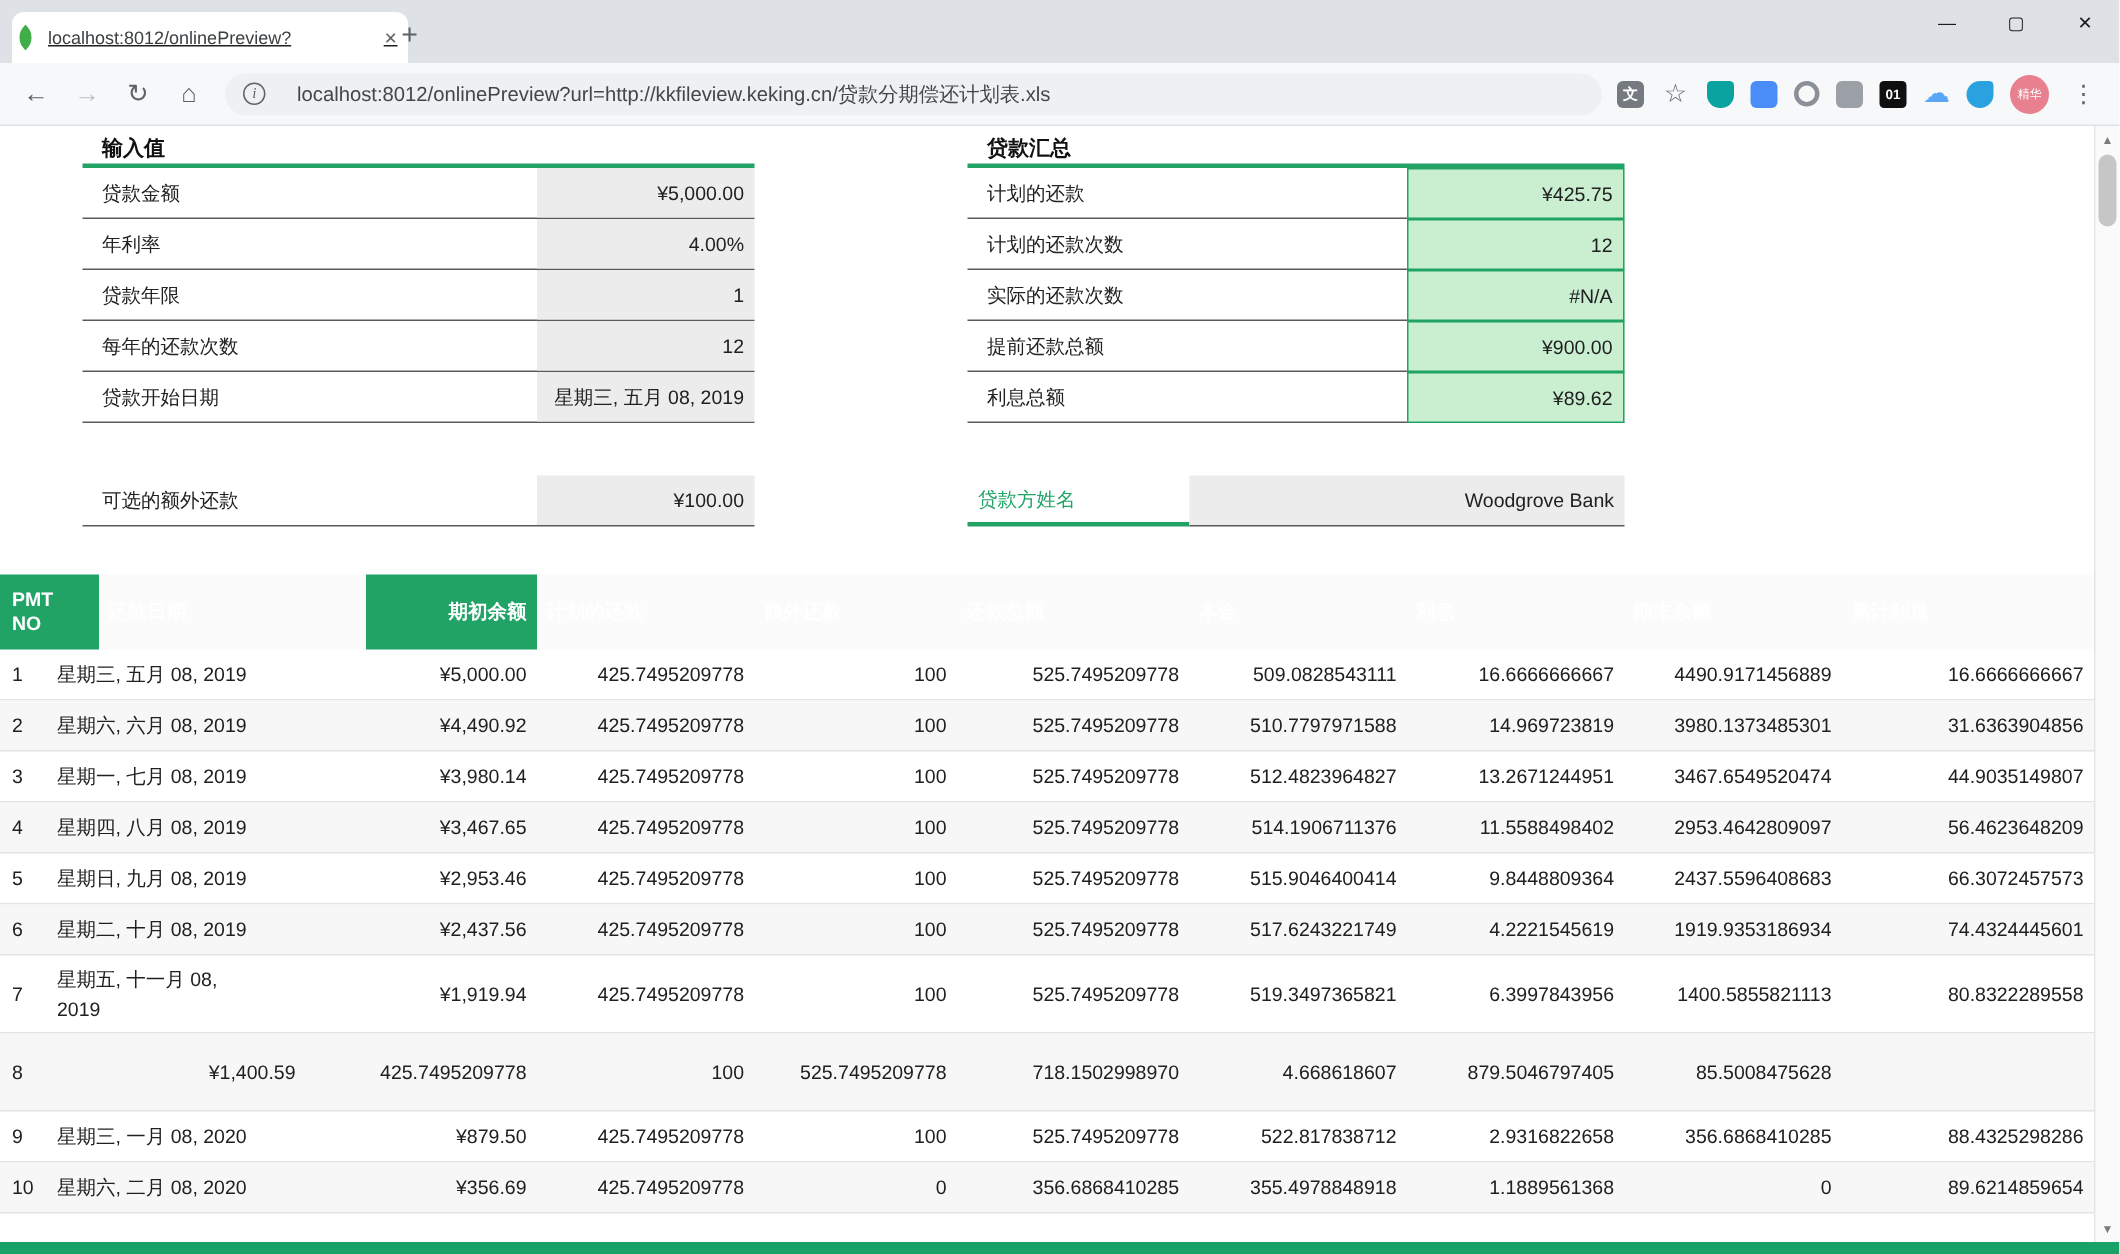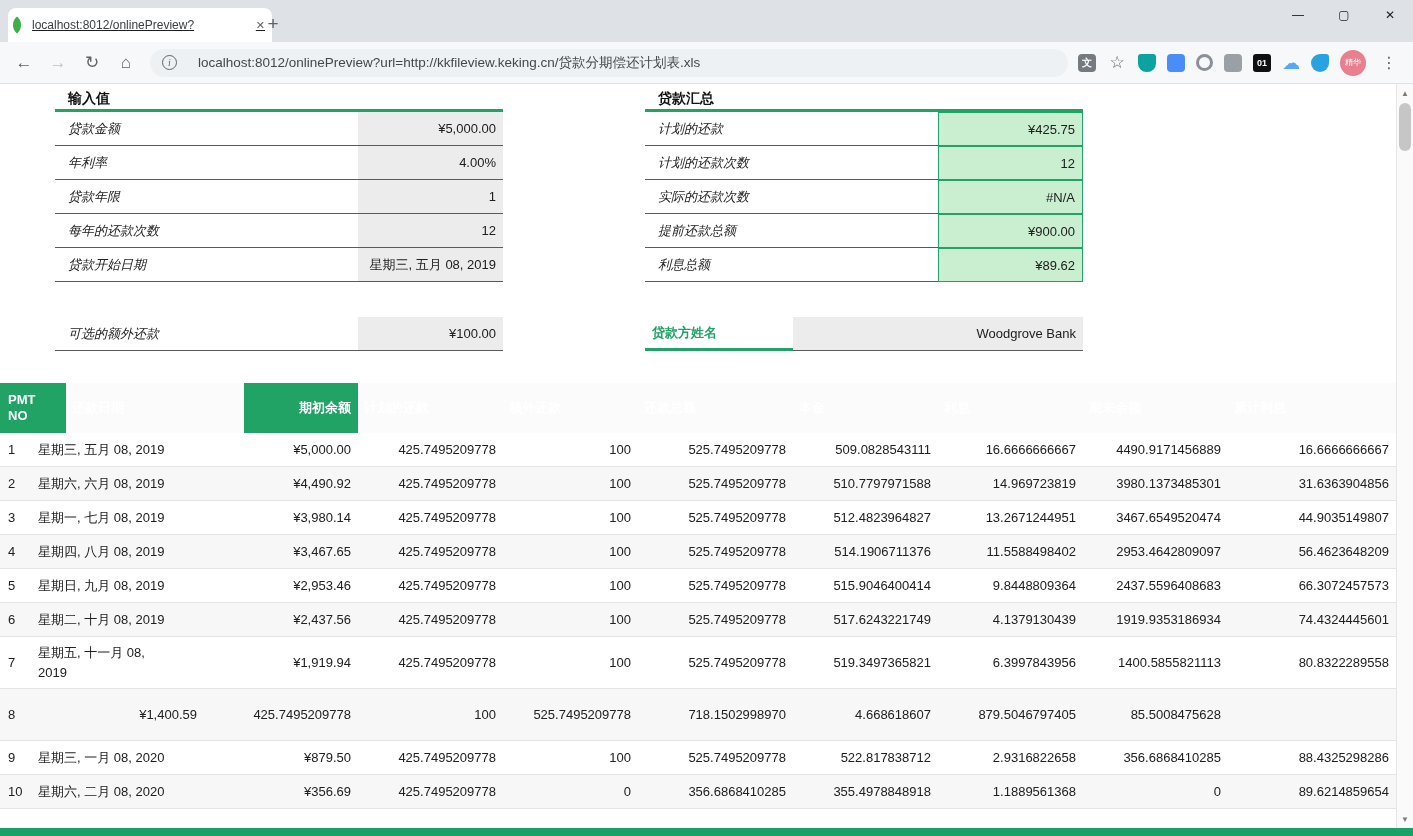--- a/index.html
+++ b/index.html
@@ -64,30 +64,30 @@
 
   
   .sheet{position:absolute;top:84px;left:0;width:1396px;height:744px;background:#fff;overflow:hidden;}
 
   .mini-table{position:absolute;top:6px;}
   .mini-table.left{left:55px;width:448px;}
   .mini-table.right{left:645px;width:438px;}
   .section-title{height:19px;font-weight:bold;font-size:14px;color:#111;padding-left:13px;}
   .greenline{height:3px;background:var(--accent);}
   .trow{display:flex;height:34px;align-items:stretch;border-bottom:1px solid var(--row-line);}
-  .trow .lbl{flex:1;font-style:italic;font-size:13px;color:#222;display:flex;
+  .trow .lbl{flex:1;font-size:13px;color:#222;display:flex;
              align-items:center;padding-left:13px;}
   .trow .val{width:145px;display:flex;align-items:center;justify-content:flex-end;
              padding-right:7px;font-size:13px;}
   .left .trow .val{background:var(--cell-gray);}
   .right .trow .val{background:var(--light-green);border:1px solid var(--accent);margin-bottom:-1px;}
   .spacer{height:35px;}
   .lender-row{display:flex;height:34px;align-items:stretch;}
   .lender-row .llbl{width:148px;display:flex;align-items:center;padding-left:7px;
-                    font-weight:bold;font-size:13px;color:var(--accent);
+                    font-weight:normal;font-size:13px;color:var(--accent);
                     border-bottom:3px solid var(--accent);}
   .lender-row .lval{width:290px;background:var(--cell-gray);display:flex;align-items:center;
                     justify-content:flex-end;padding-right:7px;font-size:13px;
                     border-bottom:1px solid var(--row-line);}
 
   
   .schedule{position:absolute;left:0;top:299px;width:1396px;}
   .shead{display:grid;grid-template-columns:66px 138px 154px 145px 135px 155px 145px 145px 145px 168px;
          height:50px;background:#fbfbfb;}
   .shead>div{color:#fff;font-weight:bold;font-size:13px;display:flex;align-items:center;
@@ -299,21 +299,21 @@
           <div class="c9">66.3072457573</div>
         </div>
         <div class="srow">
           <div class="c0">6</div>
           <div class="c1">星期二, 十月 08, 2019</div>
           <div class="c2">¥2,437.56</div>
           <div class="c3">425.7495209778</div>
           <div class="c4">100</div>
           <div class="c5">525.7495209778</div>
           <div class="c6">517.6243221749</div>
-          <div class="c7">4.1379130439</div>
+          <div class="c7">4.2221545619</div>
           <div class="c8">1919.9353186934</div>
           <div class="c9">74.4324445601</div>
         </div>
         <div class="srow tall">
           <div class="c0">7</div>
           <div class="c1">星期五, 十一月 08, 2019</div>
           <div class="c2">¥1,919.94</div>
           <div class="c3">425.7495209778</div>
           <div class="c4">100</div>
           <div class="c5">525.7495209778</div>

